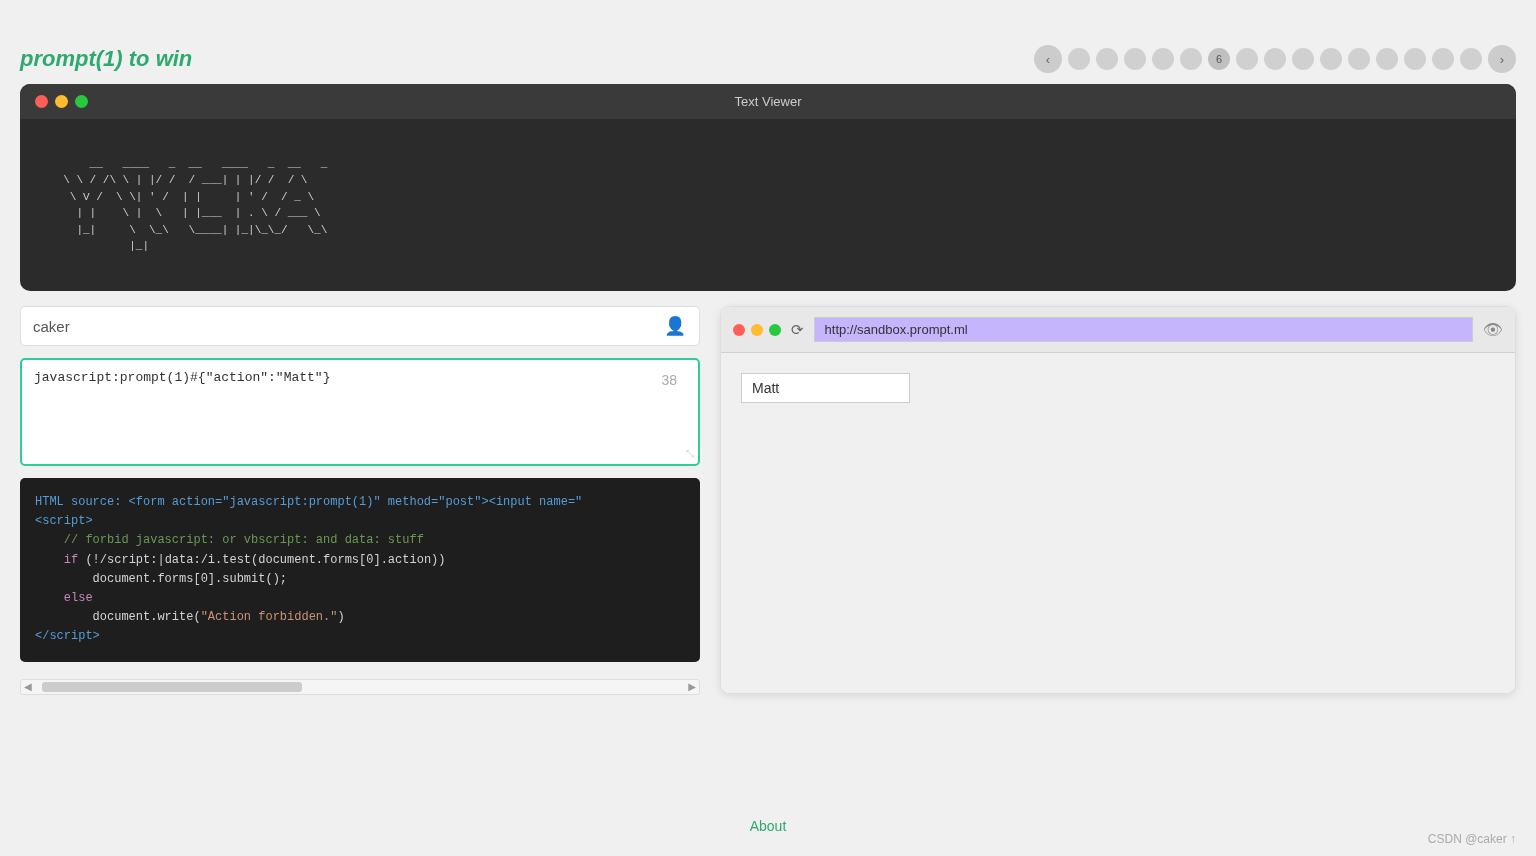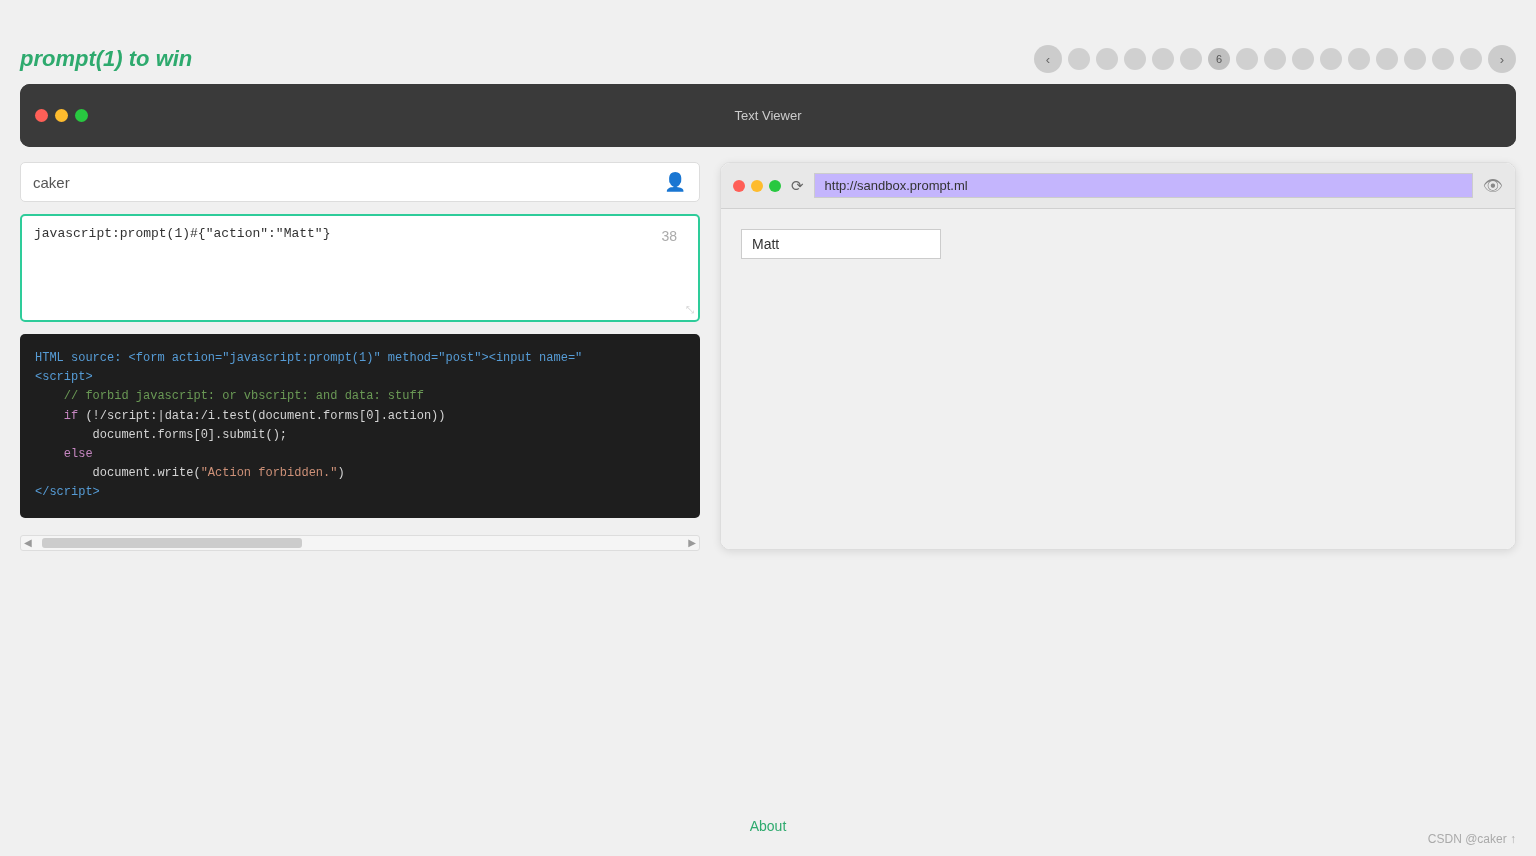--- a/index.html
+++ b/index.html
@@ -64,21 +64,21 @@
 
     
     .terminal-window {
       margin: 0 20px 15px 20px;
       background: #2b2b2b;
       border-radius: 10px;
       overflow: hidden;
     }
     .terminal-titlebar {
       background: #3a3a3a;
-      padding: 24px 15px;
+      padding: 10px 15px;
       display: flex;
       align-items: center;
       justify-content: center;
       position: relative;
     }
     .terminal-dots {
       position: absolute;
       left: 15px;
       display: flex;
       gap: 7px;
@@ -267,21 +267,21 @@
       background: #f0f0f0;
       height: 340px;
       padding: 20px;
     }
     .browser-prompt-input {
       background: white;
       border: 1px solid #ccc;
       padding: 6px 10px;
       font-size: 14px;
       color: #333;
-      width: 200px;
+      width: 169px;
       outline: none;
     }
 
     
     .footer {
       position: fixed;
       bottom: 12px;
       left: 0;
       right: 0;
       text-align: center;
@@ -332,20 +332,28 @@
 </div>
 
 <div class="terminal-window">
   <div class="terminal-titlebar">
     <div class="terminal-dots">
       <span class="dot-red"></span>
       <span class="dot-yellow"></span>
       <span class="dot-green"></span>
     </div>
     <span class="terminal-title">Text Viewer</span>
+  </div>
+  <div class="terminal-body ascii-art">
+    <span>  __   ____   _  __   ____   _  __   _
+  \ \ / /\ \ | |/ /  / ___| | |/ /  / \
+   \ V /  \ \| ' /  | |     | ' /  / _ \
+    | |    \ |  \   | |___  | . \ / ___ \
+    |_|     \  \_\   \____| |_|\_\_/   \_\
+            |_|</span>
   </div>
 </div>
 
 <div class="main-content">
 
   <div class="left-panel">
 
     <div class="username-row">
       <input class="username-input" type="text" value="caker" style="">
       <span class="user-icon">👤</span>

